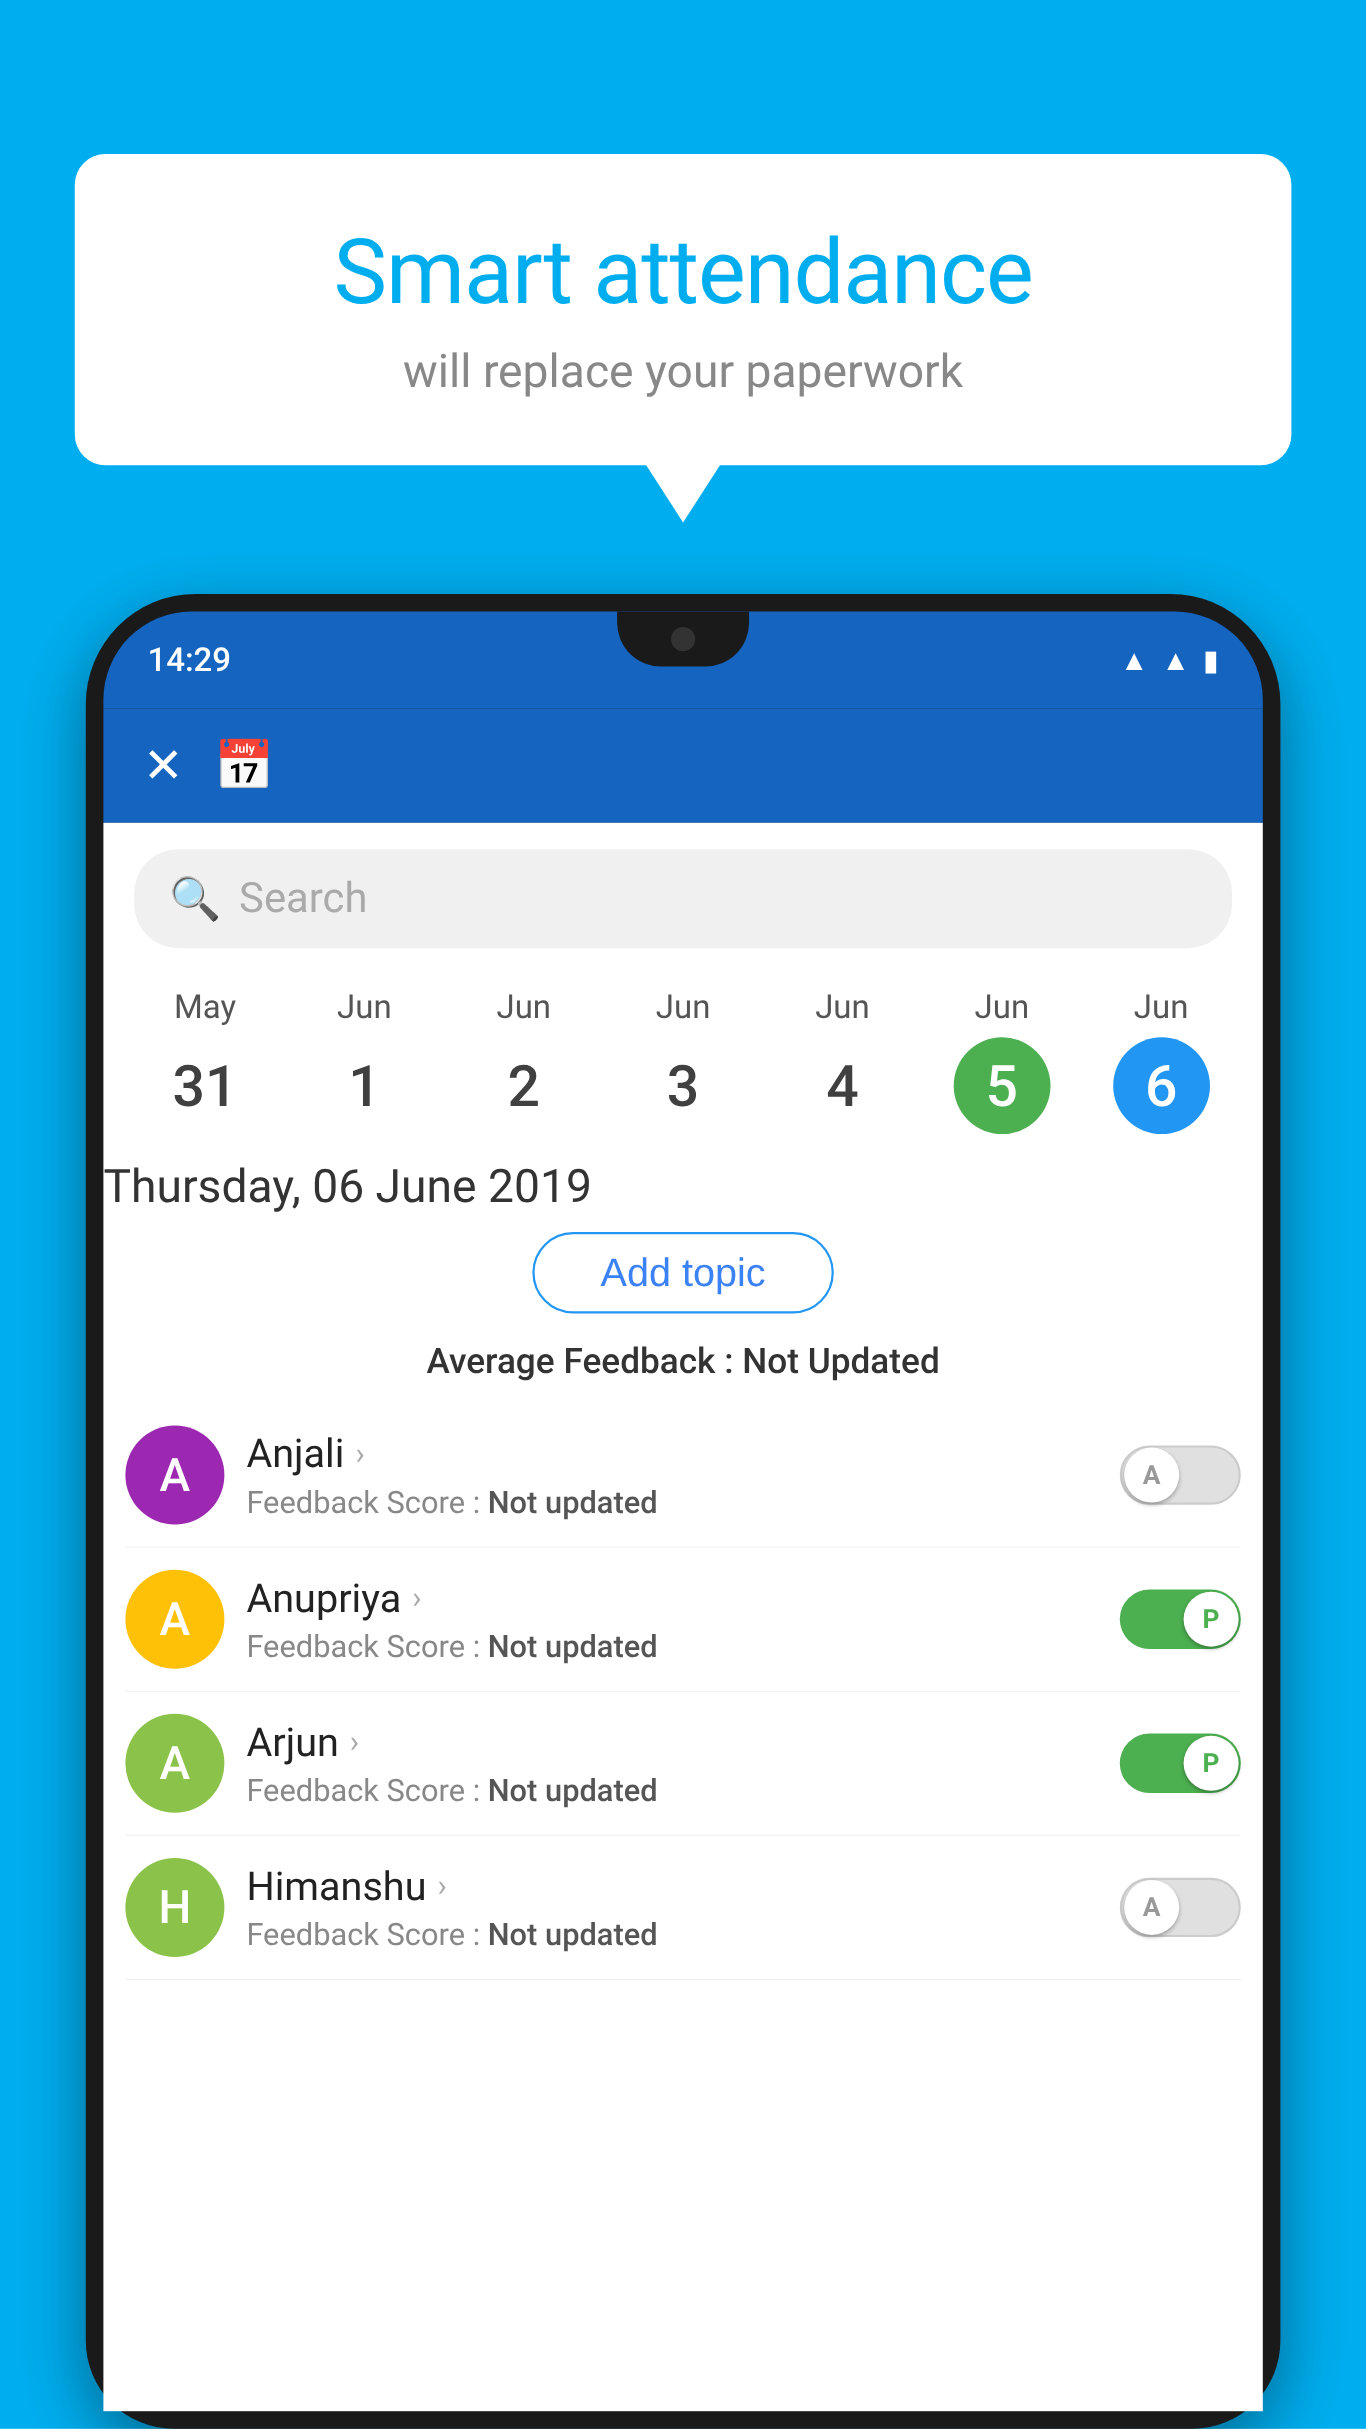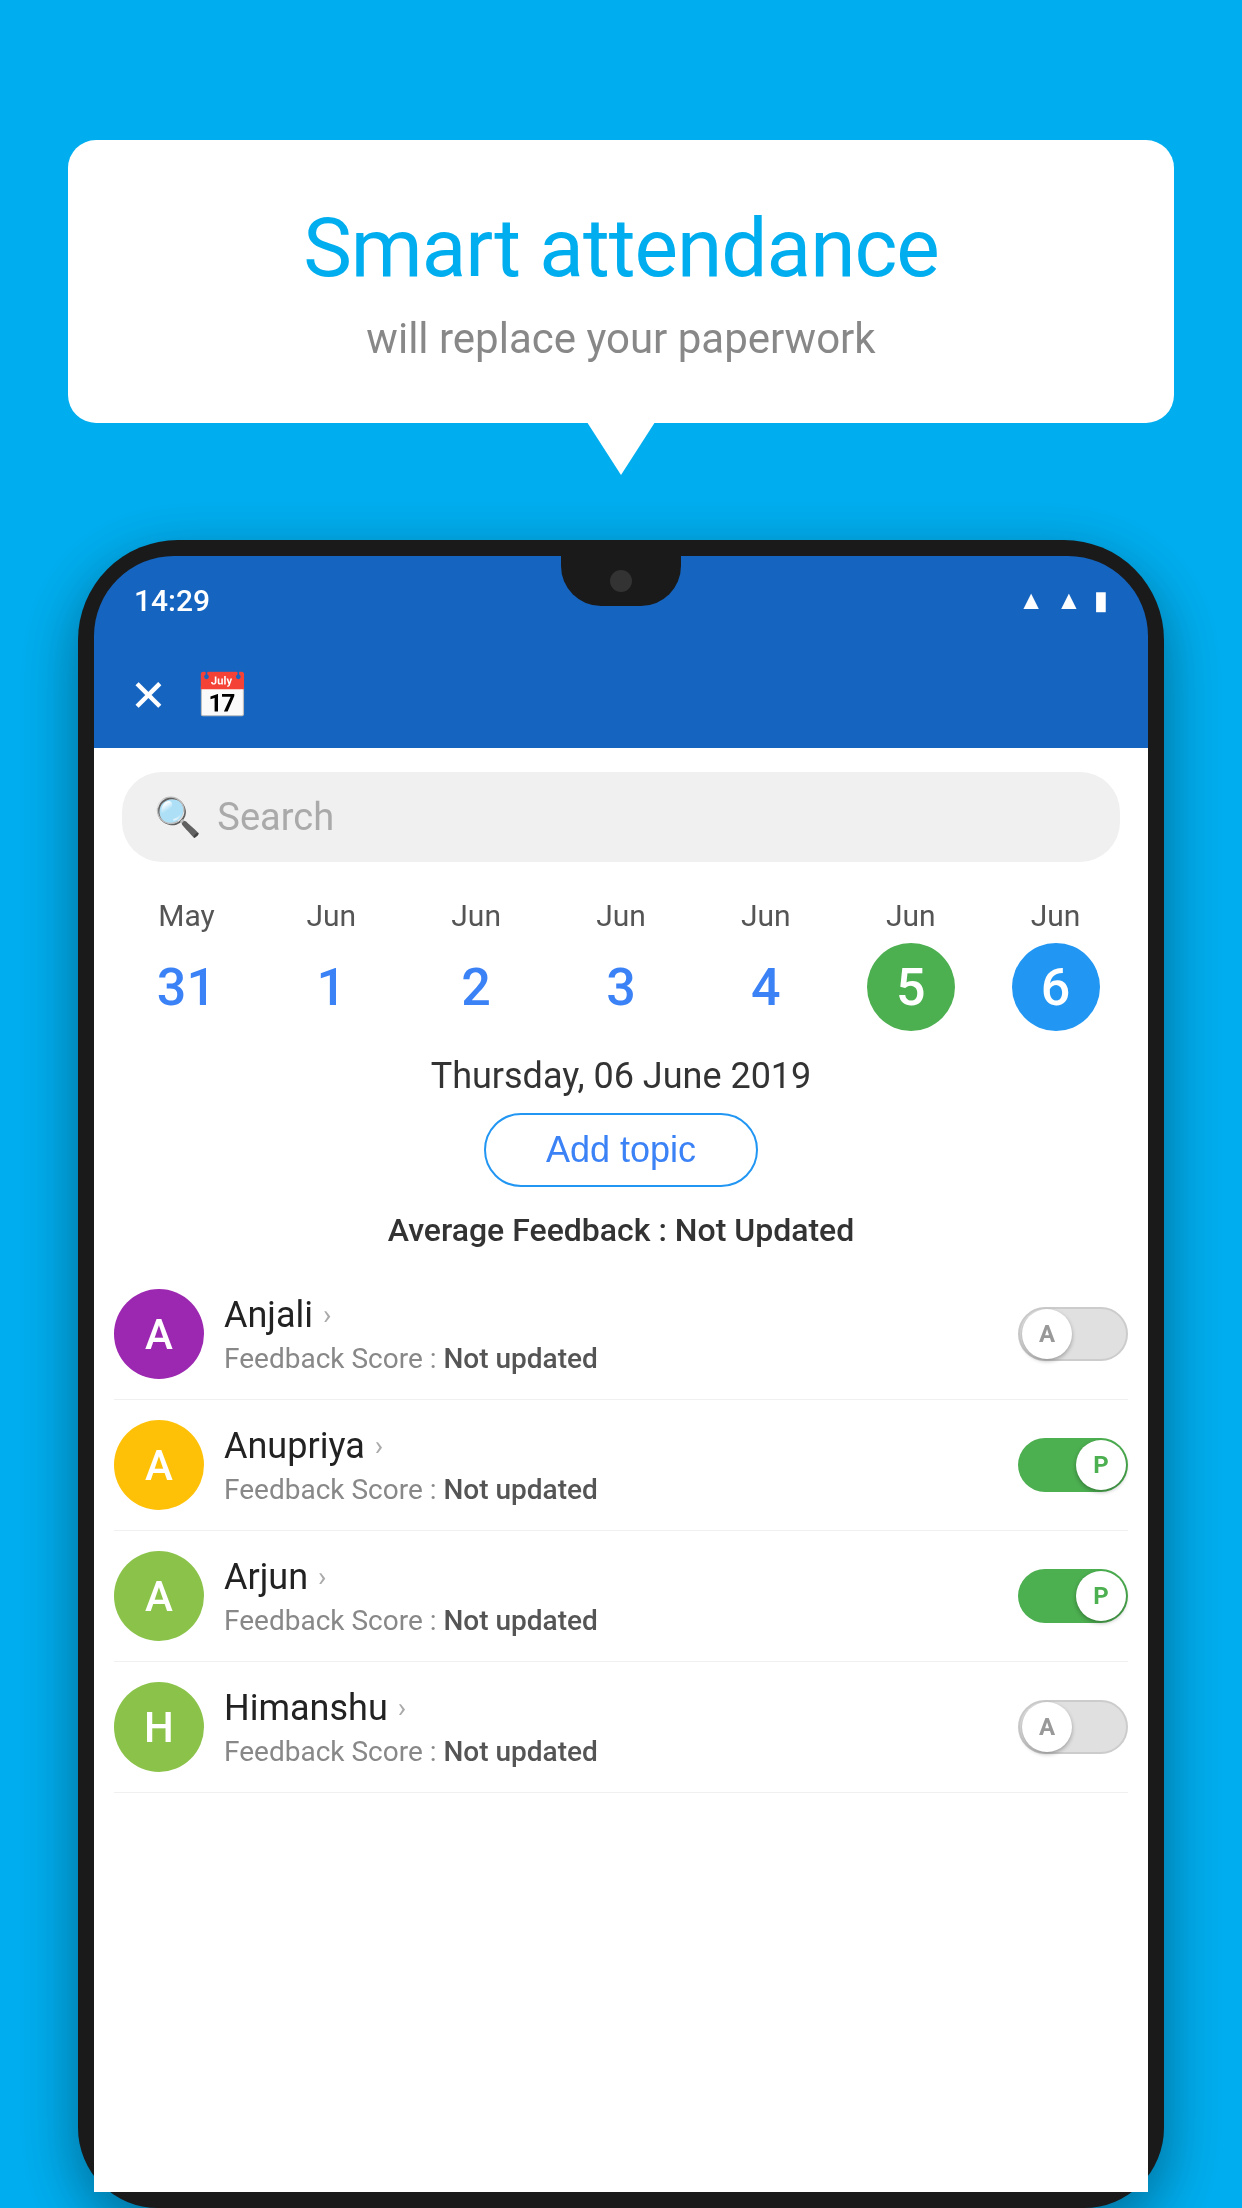--- a/index.html
+++ b/index.html
@@ -178,42 +178,42 @@
       align-items: center;
       gap: 10px;
     }
     .date-month {
       font-size: 30px;
       color: #555;
       font-weight: 400;
     }
     .date-day {
       font-size: 52px;
-      color: #3b82f6;
+      color: #404040;
       font-weight: 500;
       width: 88px;
       height: 88px;
       display: flex;
       align-items: center;
       justify-content: center;
       border-radius: 50%;
     }
     .date-day.today-green {
       background: #4CAF50;
       color: white;
     }
     .date-day.today-blue {
       background: #2196F3;
       color: white;
     }
 
     
     .selected-date {
-      text-align: center;
-      font-size: 36px;
+      text-align: left;
+      font-size: 42px;
       color: #333;
       margin: 24px 0 16px 0;
       font-weight: 400;
     }
 
     
     .add-topic-btn {
       display: block;
       margin: 0 auto 24px auto;
       border: 2px solid #2196F3;

